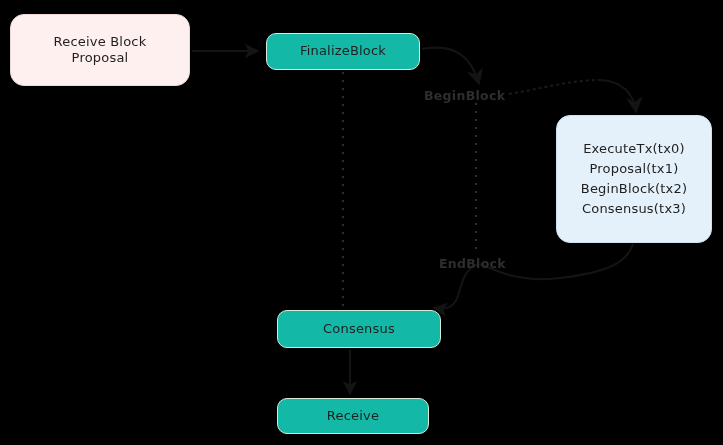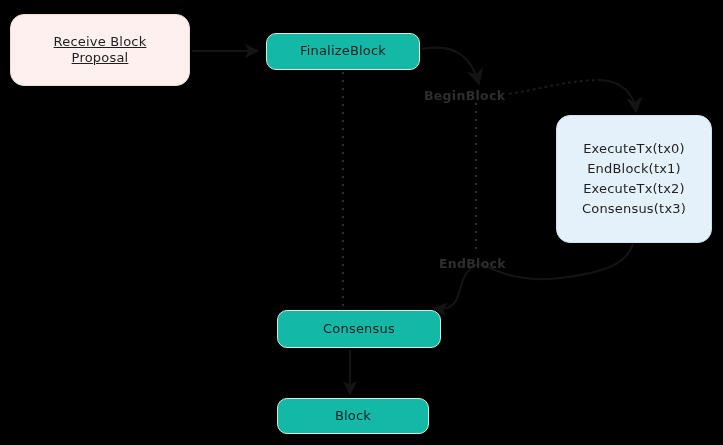--- a/index.html
+++ b/index.html
@@ -57,21 +57,20 @@
     position: absolute;
     color: #2e2e2e;
     font-size: 12.5px;
     letter-spacing: 0.3px;
     white-space: nowrap;
     font-weight: bold;
   }
   #receive-block-proposal {
     left: 10px; top: 14px; width: 180px; height: 72px;
     border-radius: 14px;
-    text-decoration: underline;
   }
   #finalize-block {
     left: 266px; top: 33px; width: 154px; height: 37px;
   }
   #execute-tx {
     left: 556px; top: 115px; width: 156px; height: 128px;
     border-radius: 14px;
     line-height: 1.55;
   }
   #consensus {
@@ -115,26 +114,26 @@
     <path d="M 350 350 L 350 394" fill="none" stroke="#141414" stroke-width="2.1" marker-end="url(#arrow-solid)"></path>
   </svg>
 
   <div class="node node-pink" id="receive-block-proposal">Receive Block
 Proposal</div>
 
   <div class="node node-green" id="finalize-block">FinalizeBlock</div>
 
   <div class="node node-blue" id="execute-tx">
     <span class="node-line">ExecuteTx(tx0)</span>
-    <span class="node-line">EndBlock(tx1)</span>
-    <span class="node-line">ExecuteTx(tx2)</span>
+    <span class="node-line">Proposal(tx1)</span>
+    <span class="node-line">BeginBlock(tx2)</span>
     <span class="node-line">Consensus(tx3)</span>
   </div>
 
   <div class="node node-green" id="consensus">Consensus</div>
 
-  <div class="node node-green" id="commit">Block</div>
+  <div class="node node-green" id="commit">Receive</div>
 
   <div class="edge-label" id="label-begin-block">BeginBlock</div>
 
   <div class="edge-label" id="label-end-block">EndBlock</div>
 
 </div>
 
 </body></html>

